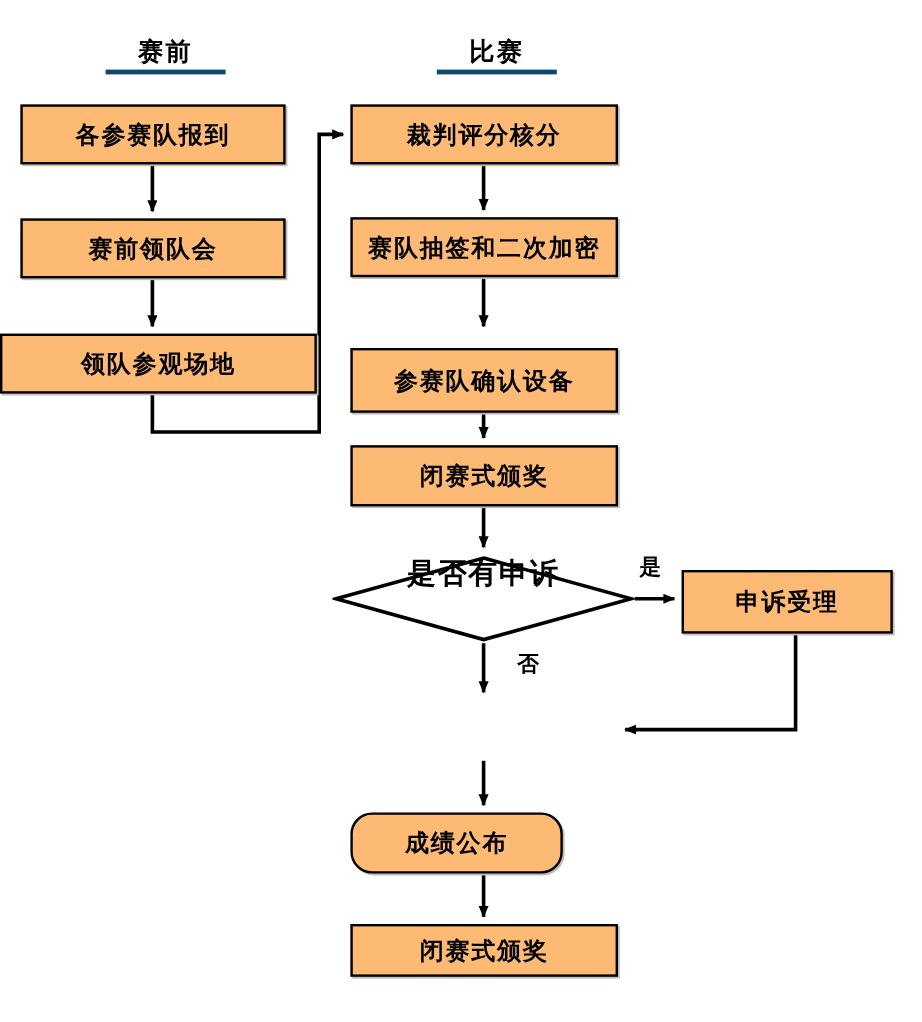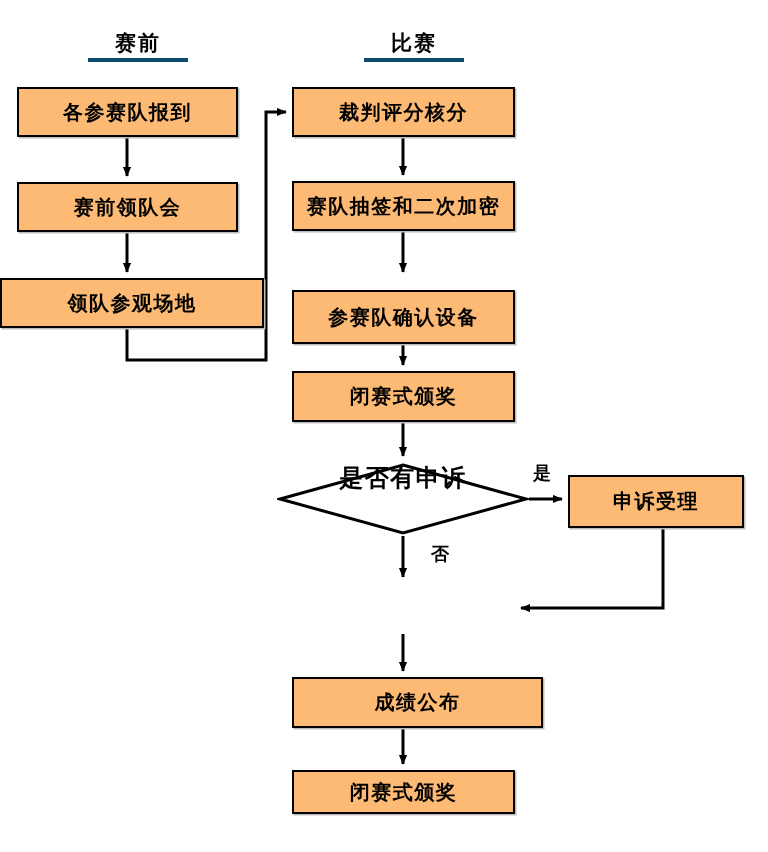--- a/index.html
+++ b/index.html
@@ -131,21 +131,21 @@
       <polygon points="126,3 249,37 126,71 3,37" fill="#fff" stroke="#000" stroke-width="3" vector-effect="non-scaling-stroke"></polygon>
     </svg>
     <span class="dlabel">是否有申诉</span>
   </div>
 
   <div class="node" style="left:568px;top:475px;width:176px;height:53px;">
     <span>申诉受理</span>
   </div>
 
 
-  <div class="node" style="left:292px;top:677px;width:251px;height:51px;">
+  <div class="node" style="left:292px;top:677px;width:177px;height:51px;border-radius:18px;">
     <span>成绩公布</span>
   </div>
 
   <div class="node" style="left:292px;top:770px;width:223px;height:44px;">
     <span>闭赛式颁奖</span>
   </div>
 
   <div class="edge-label" style="left:533px;top:464px;">是</div>
 
   <div class="edge-label" style="left:431px;top:545px;">否</div>

